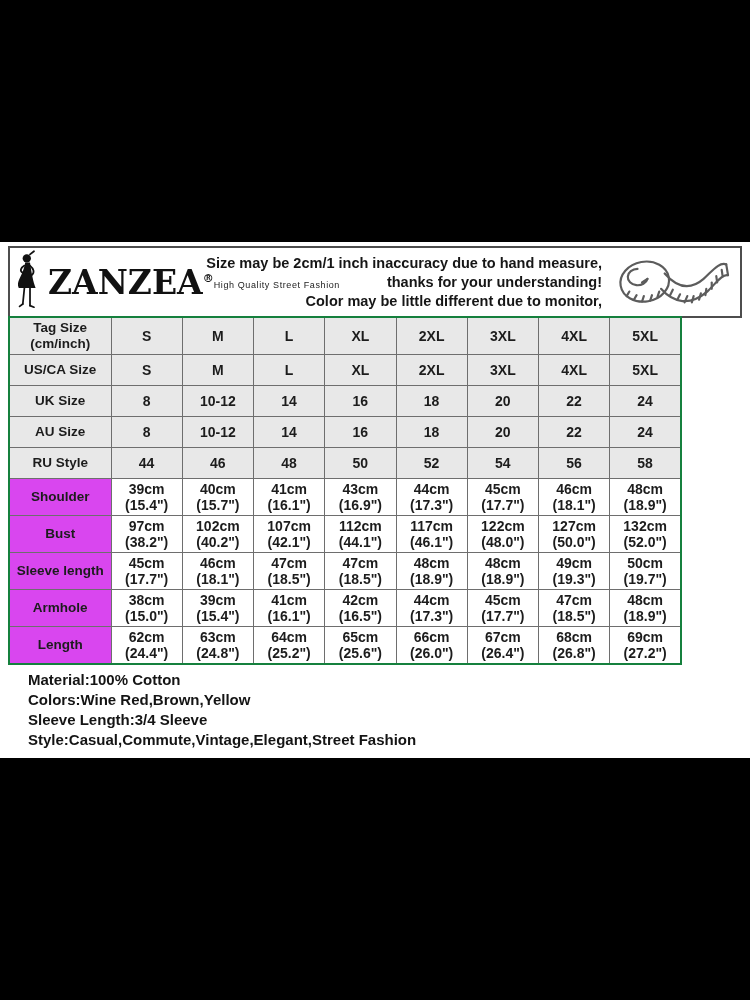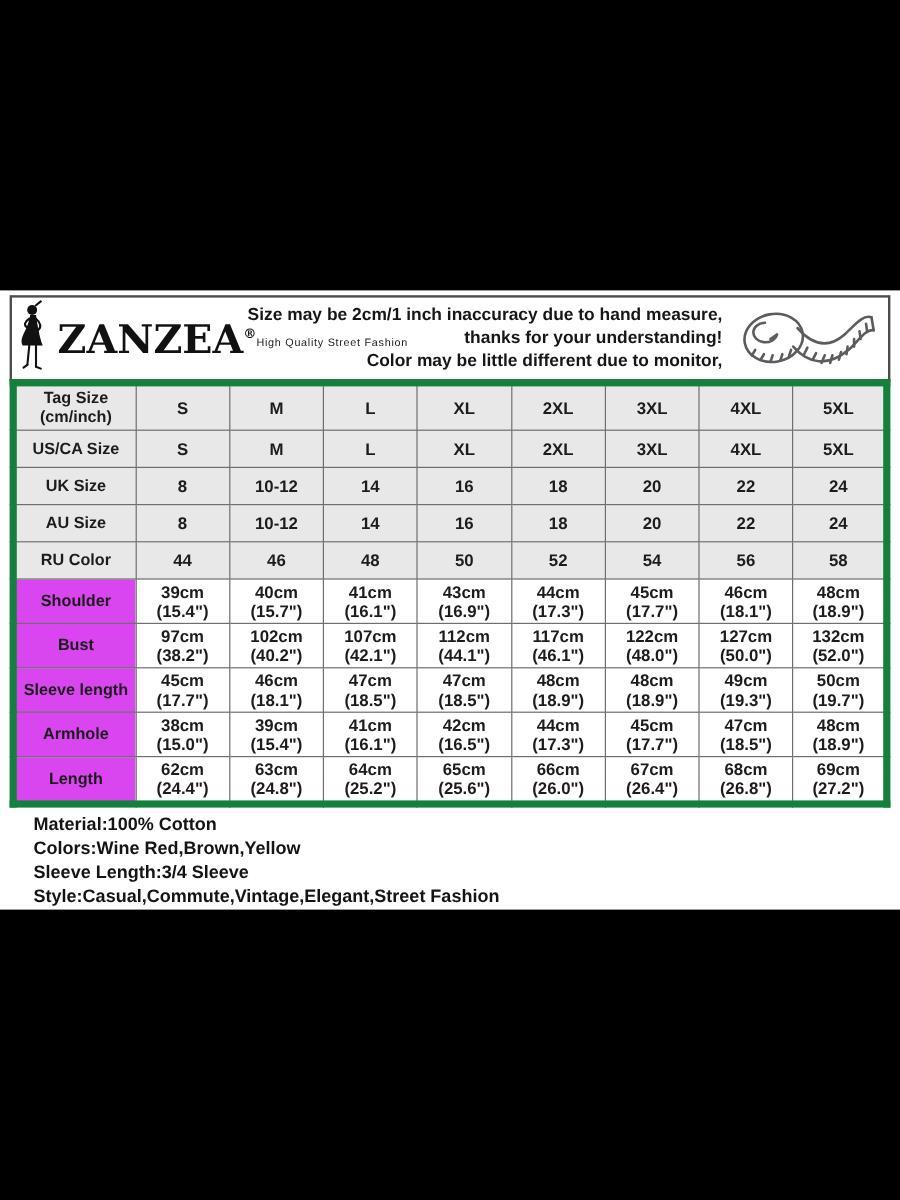--- a/index.html
+++ b/index.html
@@ -27,22 +27,22 @@
   .brand{
     font-family:"DejaVu Serif","Liberation Serif",serif;
     font-weight:bold;font-size:33px;letter-spacing:0px;color:#111;white-space:nowrap;
   }
   .brand sup{font-size:11px;vertical-align:super;}
   .tagline{font-size:9px;letter-spacing:0.6px;color:#222;margin-top:15px;white-space:nowrap;}
   .notice{flex:1;text-align:right;font-weight:bold;font-size:14.5px;line-height:19px;color:#161616;}
   .tape{width:138px;display:flex;justify-content:center;align-items:center;}
   
   table.size-chart{
-    border-collapse:collapse;table-layout:fixed;width:734px;margin-top:-2px;
-    border:6px solid #15803d;
+    border-collapse:collapse;table-layout:fixed;width:674px;margin-top:-2px;
+    border:2px solid #15803d;
   }
   table.size-chart td{
     border:1px solid #6e6e6e;text-align:center;vertical-align:middle;
     font-weight:bold;font-size:14px;line-height:16px;color:#1c1c1c;
     white-space:pre-line;height:26px;padding:2px 0;background:#fff;
   }
   table.size-chart td.label{background:#d946ef;font-size:13.5px;}
   table.size-chart tr.shaded td{background:#e8e8e8;}
   col.label-col{width:102px;}
   
@@ -166,21 +166,21 @@
           <td>8</td>
           <td>10-12</td>
           <td>14</td>
           <td>16</td>
           <td>18</td>
           <td>20</td>
           <td>22</td>
           <td>24</td>
         </tr>
         <tr class="shaded">
-          <td class="label">RU Color</td>
+          <td class="label">RU Style</td>
           <td>44</td>
           <td>46</td>
           <td>48</td>
           <td>50</td>
           <td>52</td>
           <td>54</td>
           <td>56</td>
           <td>58</td>
         </tr>
         <tr>

